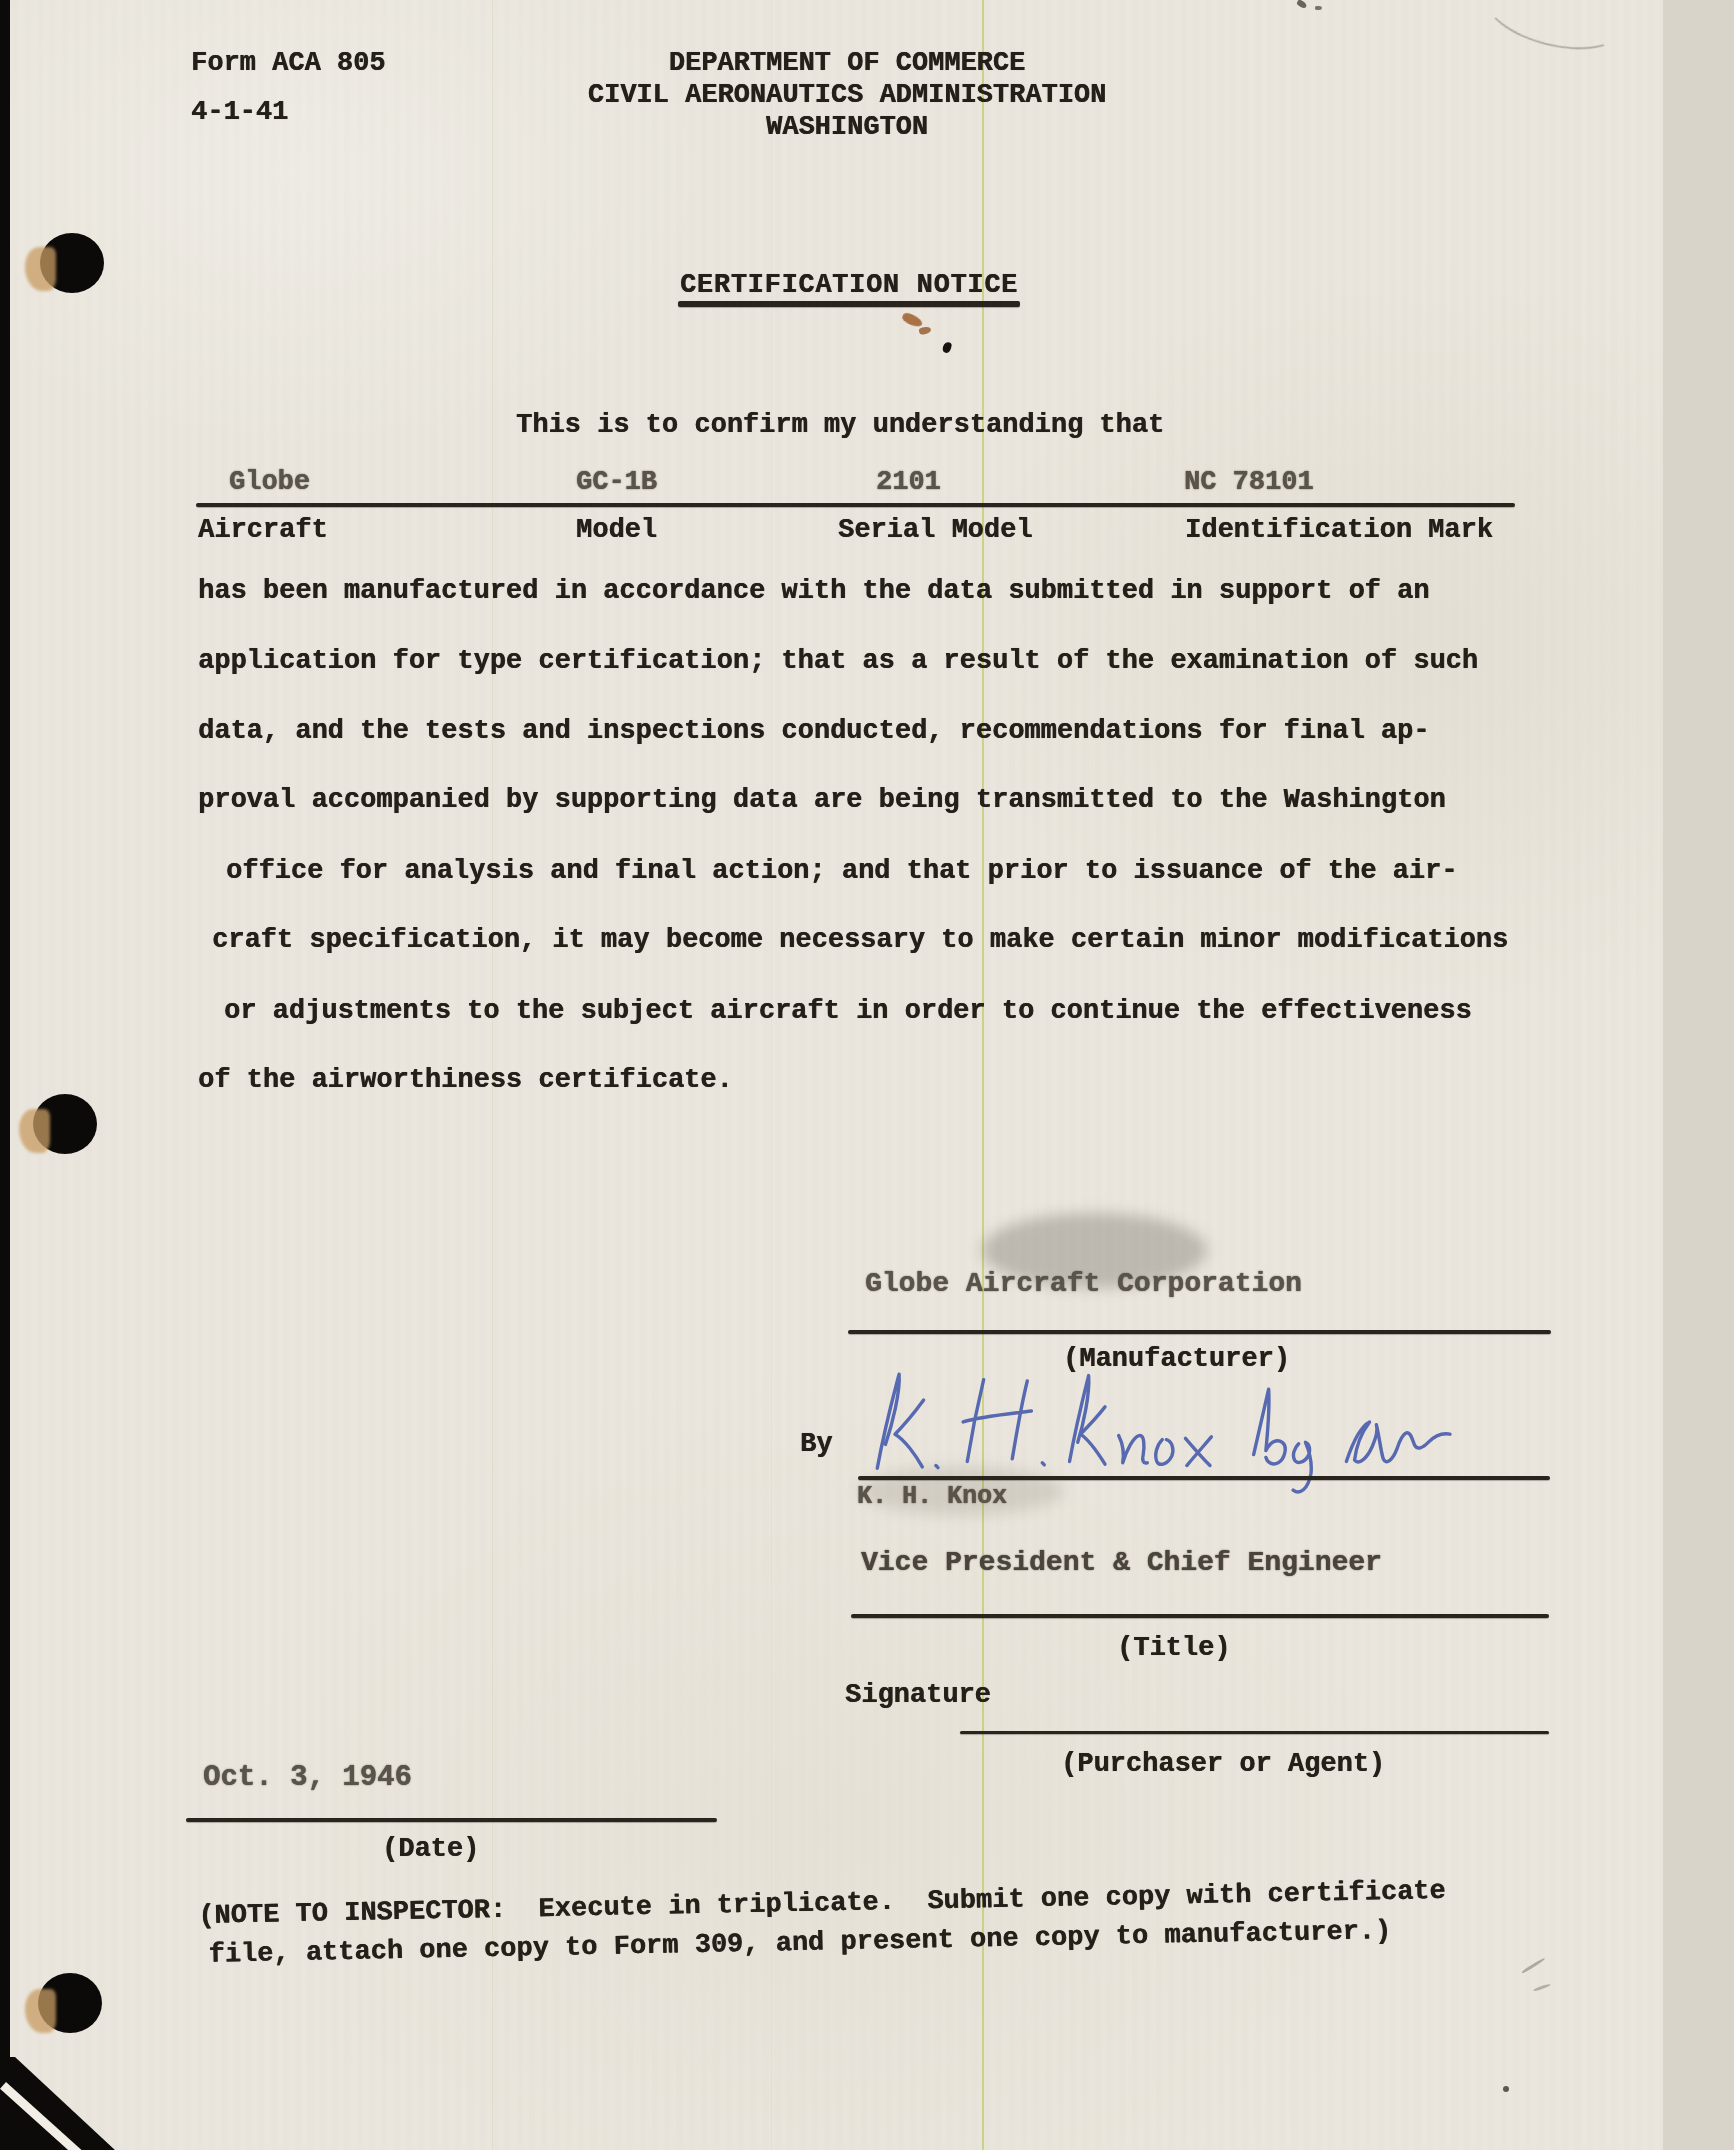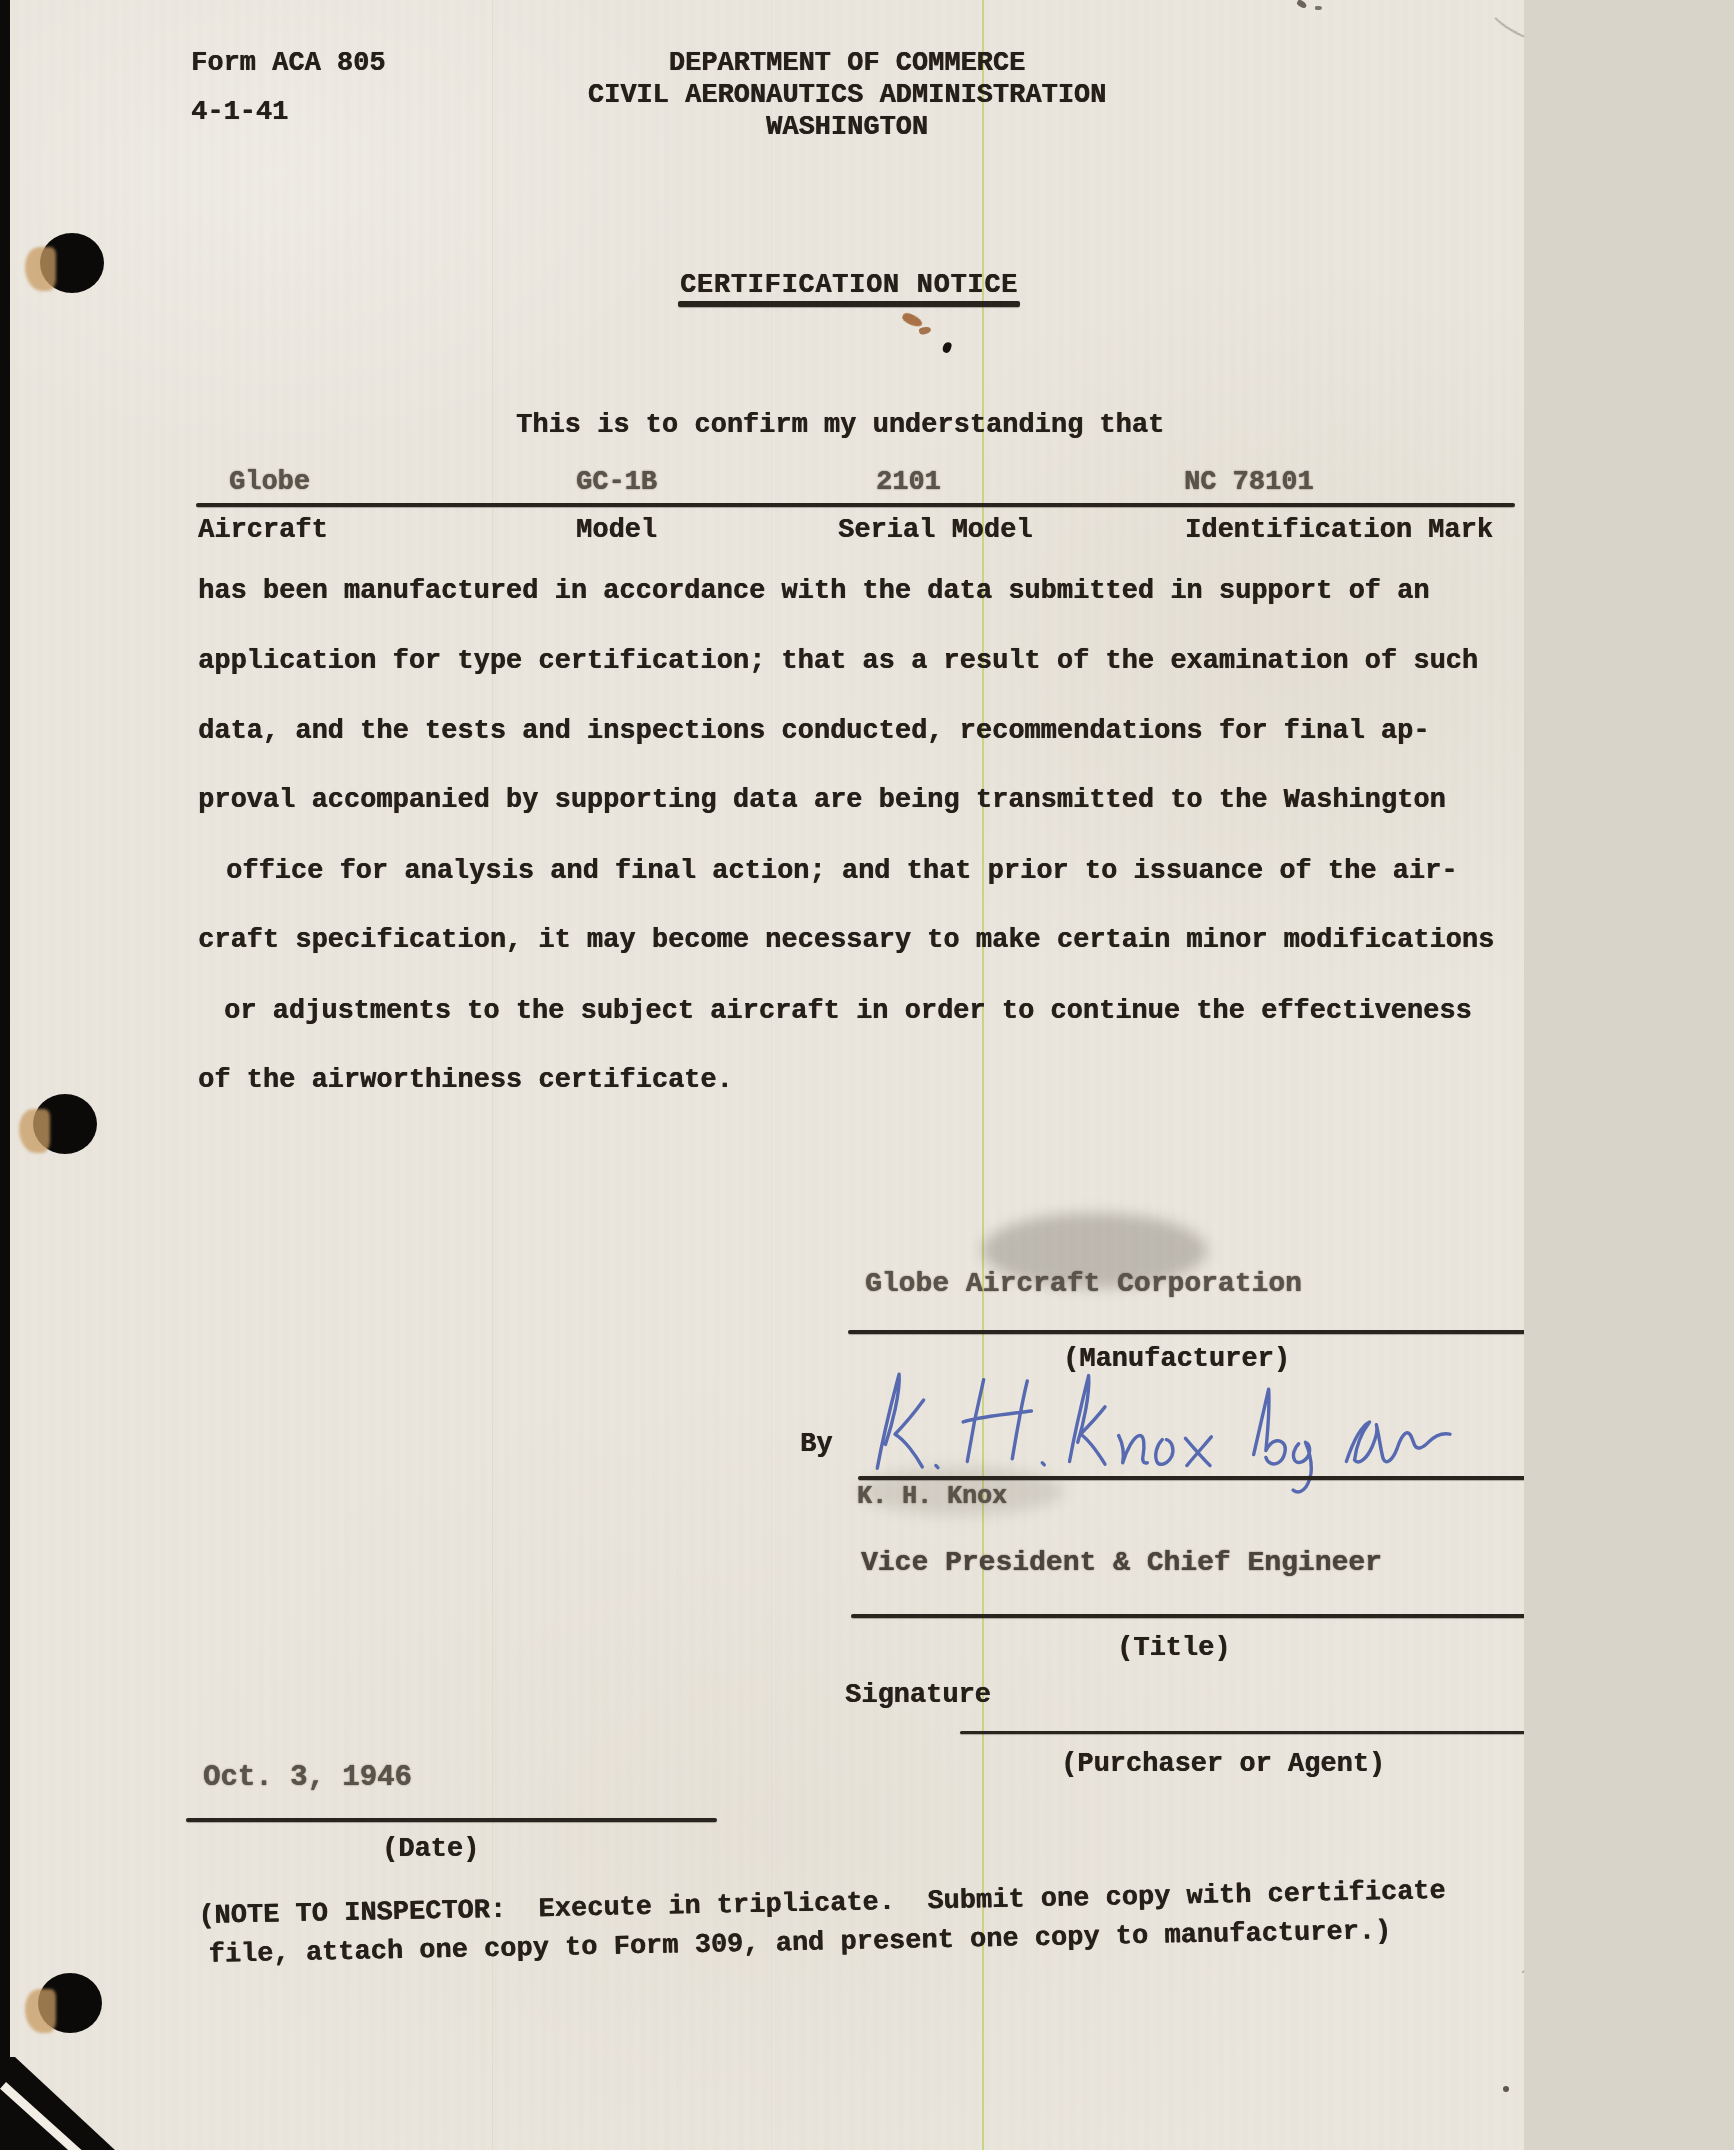--- a/index.html
+++ b/index.html
@@ -1,17 +1,17 @@
 <!DOCTYPE html>
 <html style="font-size:11px"><head>
 <meta charset="utf-8">
 <style>
   html,body{margin:0;padding:0;background:#d8d4c9;}
   #page{
-    position:relative;width:1524px;height:2151px;overflow:hidden;
+    position:relative;width:1663px;height:2151px;overflow:hidden;
     background-color:#eae6dd;
     background-image:
       radial-gradient(ellipse 614px 409px at 18% 8%, rgba(255,255,255,.22), transparent 70%),
       radial-gradient(ellipse 682px 546px at 85% 30%, rgba(214,206,190,.30), transparent 70%),
       radial-gradient(ellipse 819px 614px at 50% 85%, rgba(222,216,203,.35), transparent 75%),
       repeating-linear-gradient(90deg, rgba(120,110,95,.015) 0 6.1px, rgba(255,255,255,.02) 6.1px 12.3px);
     font-family:"Liberation Mono","DejaVu Sans Mono",monospace;
   }
   .typed{
     position:absolute;font-weight:700;font-size:27px;line-height:1.05;
@@ -104,21 +104,21 @@
   <div class="typed" style="left:198px;top:516px;text-align:center;">Aircraft</div>
   <div class="typed" style="left:576px;top:516px;">Model</div>
   <div class="typed" style="left:838px;top:516px;">Serial Model</div>
   <div class="typed" style="left:1185px;top:516px;">Identification Mark</div>
 
   <div class="typed" style="left:198px;top:577px;">has been manufactured in accordance with the data submitted in support of an</div>
   <div class="typed" style="left:198px;top:647px;">application for type certification; that as a result of the examination of such</div>
   <div class="typed" style="left:198px;top:717px;">data, and the tests and inspections conducted, recommendations for final ap-</div>
   <div class="typed" style="left:198px;top:786px;">proval accompanied by supporting data are being transmitted to the Washington</div>
   <div class="typed" style="left:198px;top:857px;margin-left:28px;">office for analysis and final action; and that prior to issuance of the air-</div>
-  <div class="typed" style="left:198px;top:926px;">craft specification, it may become necessary to make certain minor modifications</div>
+  <div class="typed" style="left:212px;top:926px;">craft specification, it may become necessary to make certain minor modifications</div>
   <div class="typed" style="left:198px;top:997px;margin-left:26px;">or adjustments to the subject aircraft in order to continue the effectiveness</div>
   <div class="typed" style="left:198px;top:1066px;">of the airworthiness certificate.</div>
 
   <div class="typed carbon" style="left:865px;top:1269px;font-size:28px;">Globe Aircraft Corporation</div>
   <div class="rule" style="left:848px;top:1330px;width:703px;"></div>
   <div class="typed" style="left:1063px;top:1345px;">(Manufacturer)</div>
 
   <div class="typed" style="left:800px;top:1430px;">By</div>
   <svg class="sig-svg" viewBox="0 0 880 240" aria-label="K. H. Knox by DM">
     <g fill="none" stroke="#4a5fae" stroke-width="5" stroke-linecap="round" stroke-linejoin="round" opacity=".92">

